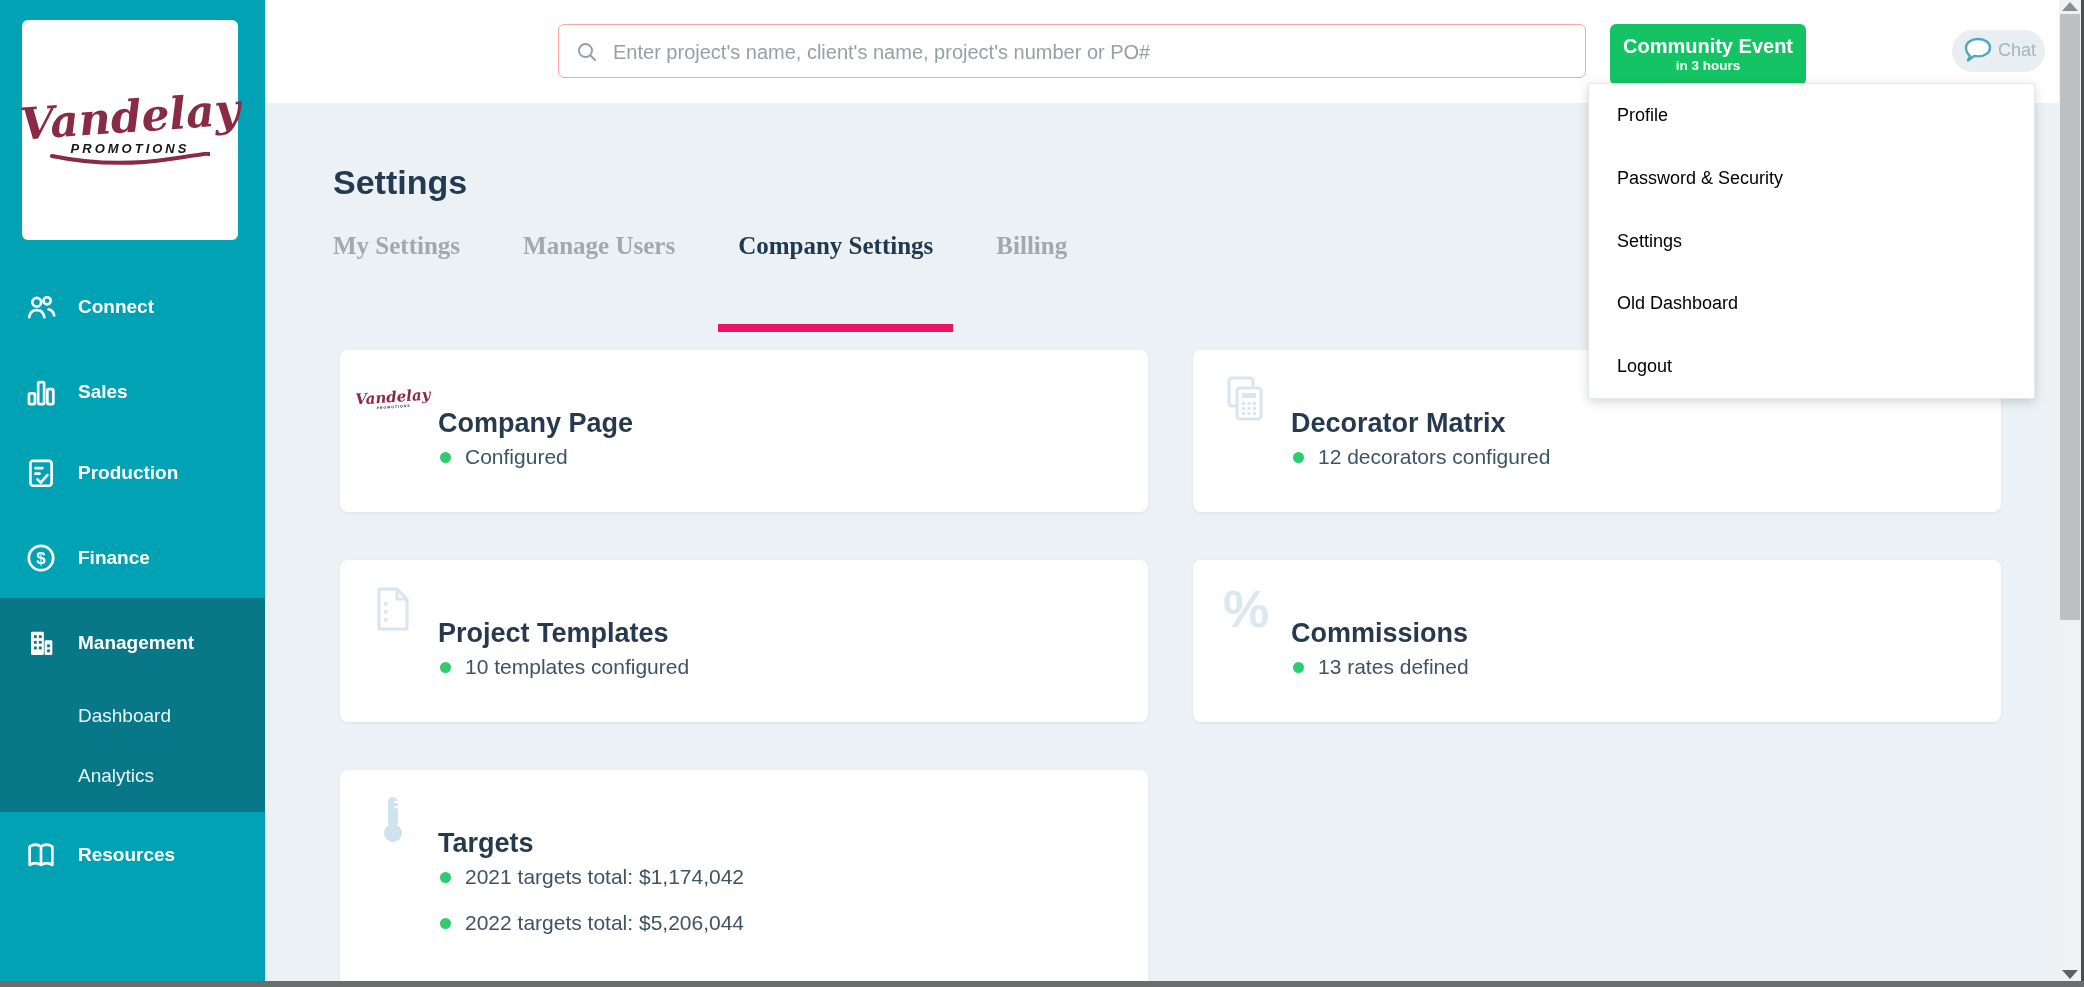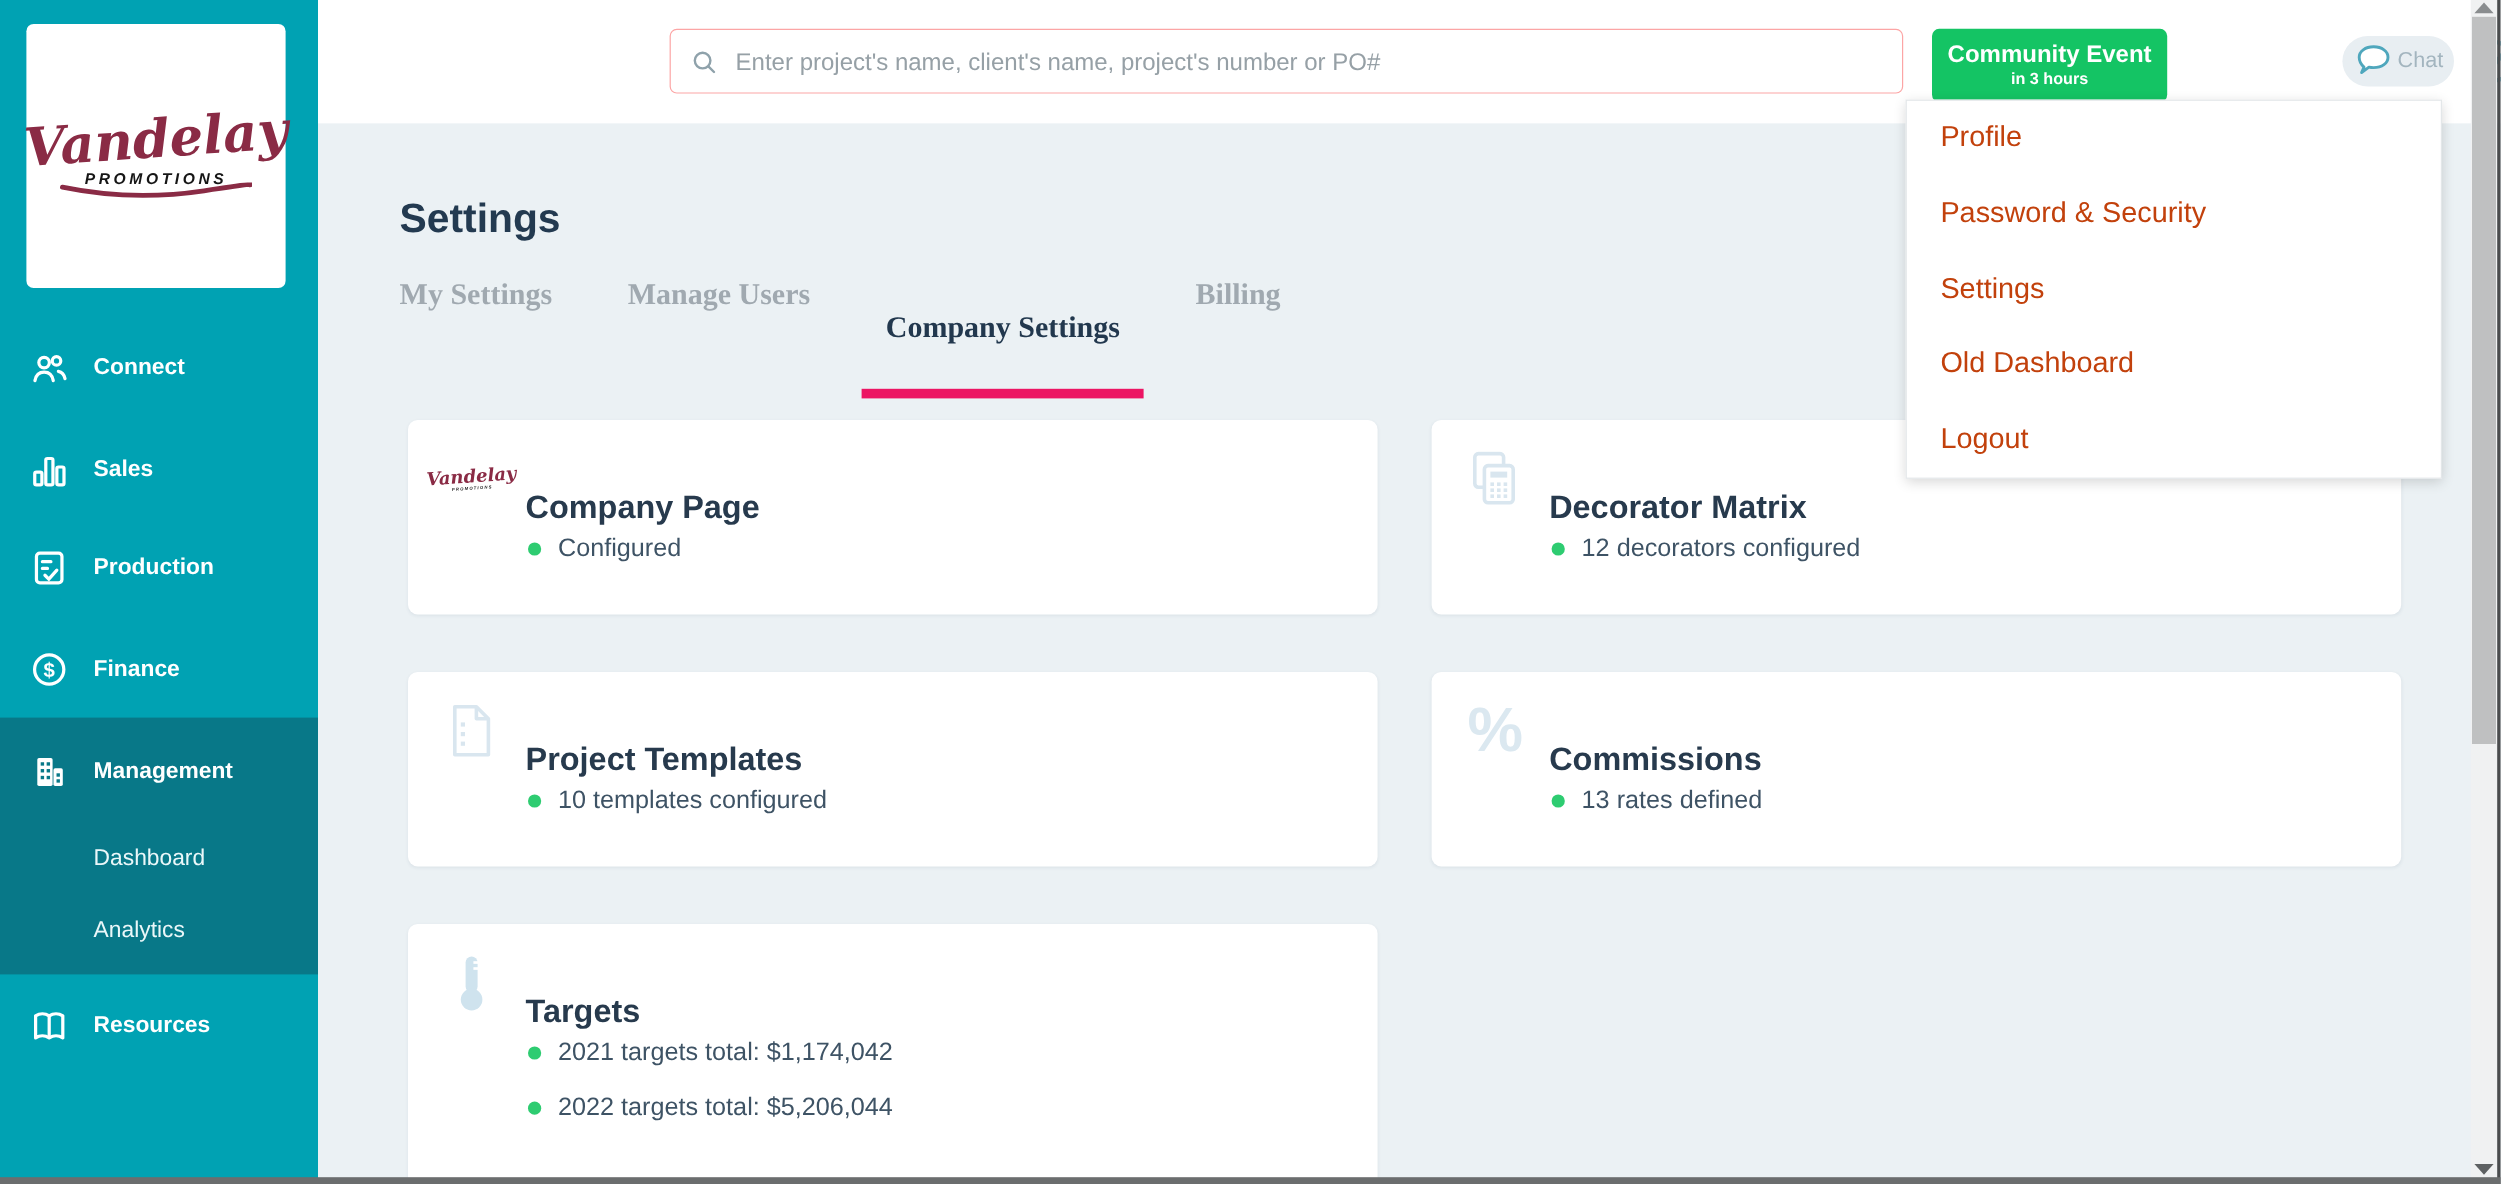--- a/index.html
+++ b/index.html
@@ -35,27 +35,27 @@
   .event-l1{font-size:20px;font-weight:bold;line-height:1.2;}
   .event-l2{font-size:13.5px;font-weight:bold;line-height:1.2;}
   .chat-pill{position:absolute;left:1687px;top:30px;width:93px;height:42px;background:#e8eef2;
              border:none;border-radius:21px;cursor:pointer;}
   .chat-pill svg{position:absolute;left:9px;top:5px;}
   .chat-label{position:absolute;left:46px;top:10px;font-size:18px;color:#a3b5bf;font-family:"Liberation Sans",sans-serif;}
   .icon-btn{position:absolute;background:none;border:none;padding:0;cursor:pointer;}
   
   .dropdown{position:absolute;left:1588px;top:83px;width:445px;background:#fff;z-index:50;
             border:1px solid #e3e7e9;box-shadow:0 3px 10px rgba(0,0,0,.16);}
-  .dropdown-item{height:62.8px;line-height:62.8px;padding-left:28px;font-size:24px;color:#c2410c;cursor:pointer;}
+  .dropdown-item{height:62.8px;line-height:62.8px;padding-left:28px;font-size:18px;color:#000000;cursor:pointer;}
   
   .content{position:absolute;left:265px;top:103px;right:0;bottom:0;background:#ebf1f4;}
   .page-title{position:absolute;left:333px;top:140px;font-size:34px;font-weight:bold;color:#233a50;}
   .tabs{position:absolute;left:313px;top:232px;height:64px;display:flex;column-gap:23px;font-family:Liberation Serif, serif;}
   .tab{padding:0 20px;font-size:25px;font-weight:bold;color:#a0a9b0;cursor:pointer;position:relative;}
-  .tab.active{color:#22384e;margin-top:28px;}
+  .tab.active{color:#22384e;}
   .tab.active::after{content:"";position:absolute;left:0;right:0;bottom:-36px;height:8px;background:#ec1563;}
   .cards{position:absolute;left:340px;top:350px;width:1661px;display:grid;
          grid-template-columns:808px 808px;column-gap:45px;grid-template-rows:162px 162px 260px;row-gap:48px;}
   .card{position:relative;background:#fff;border-radius:8px;box-shadow:0 1px 3px rgba(31,59,82,.07);cursor:pointer;}
   .card-icon{position:absolute;left:30px;top:26px;width:46px;height:46px;display:flex;align-items:center;justify-content:center;}
   .card-title{position:absolute;left:98px;top:36px;font-size:27px;font-weight:bold;color:#273a4d;}
   .statuses{position:absolute;left:100px;top:84px;}
   .status-row{height:46px;display:flex;align-items:center;}
   .dot{width:11px;height:11px;border-radius:50%;background:#2ecc71;margin-right:14px;flex:none;}
   .status-text{font-size:21px;color:#3e5365;}

